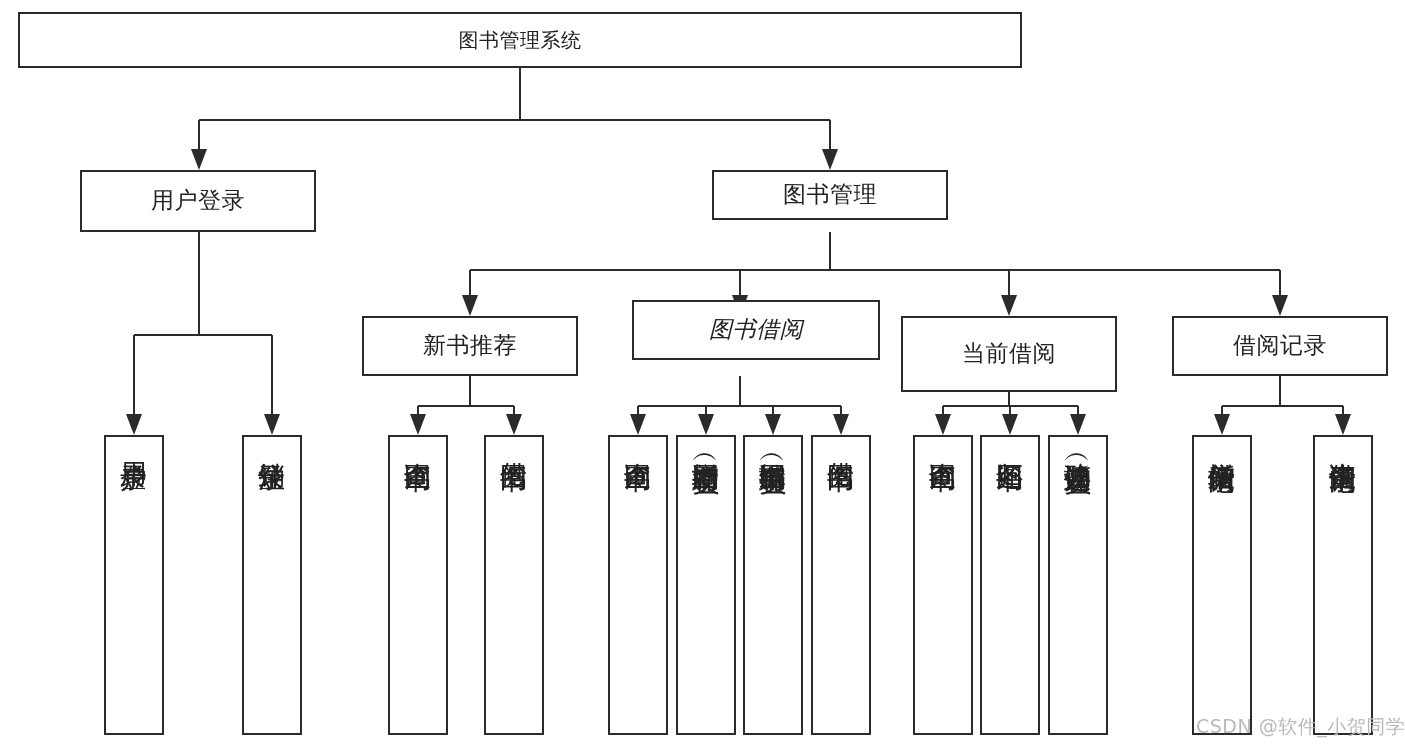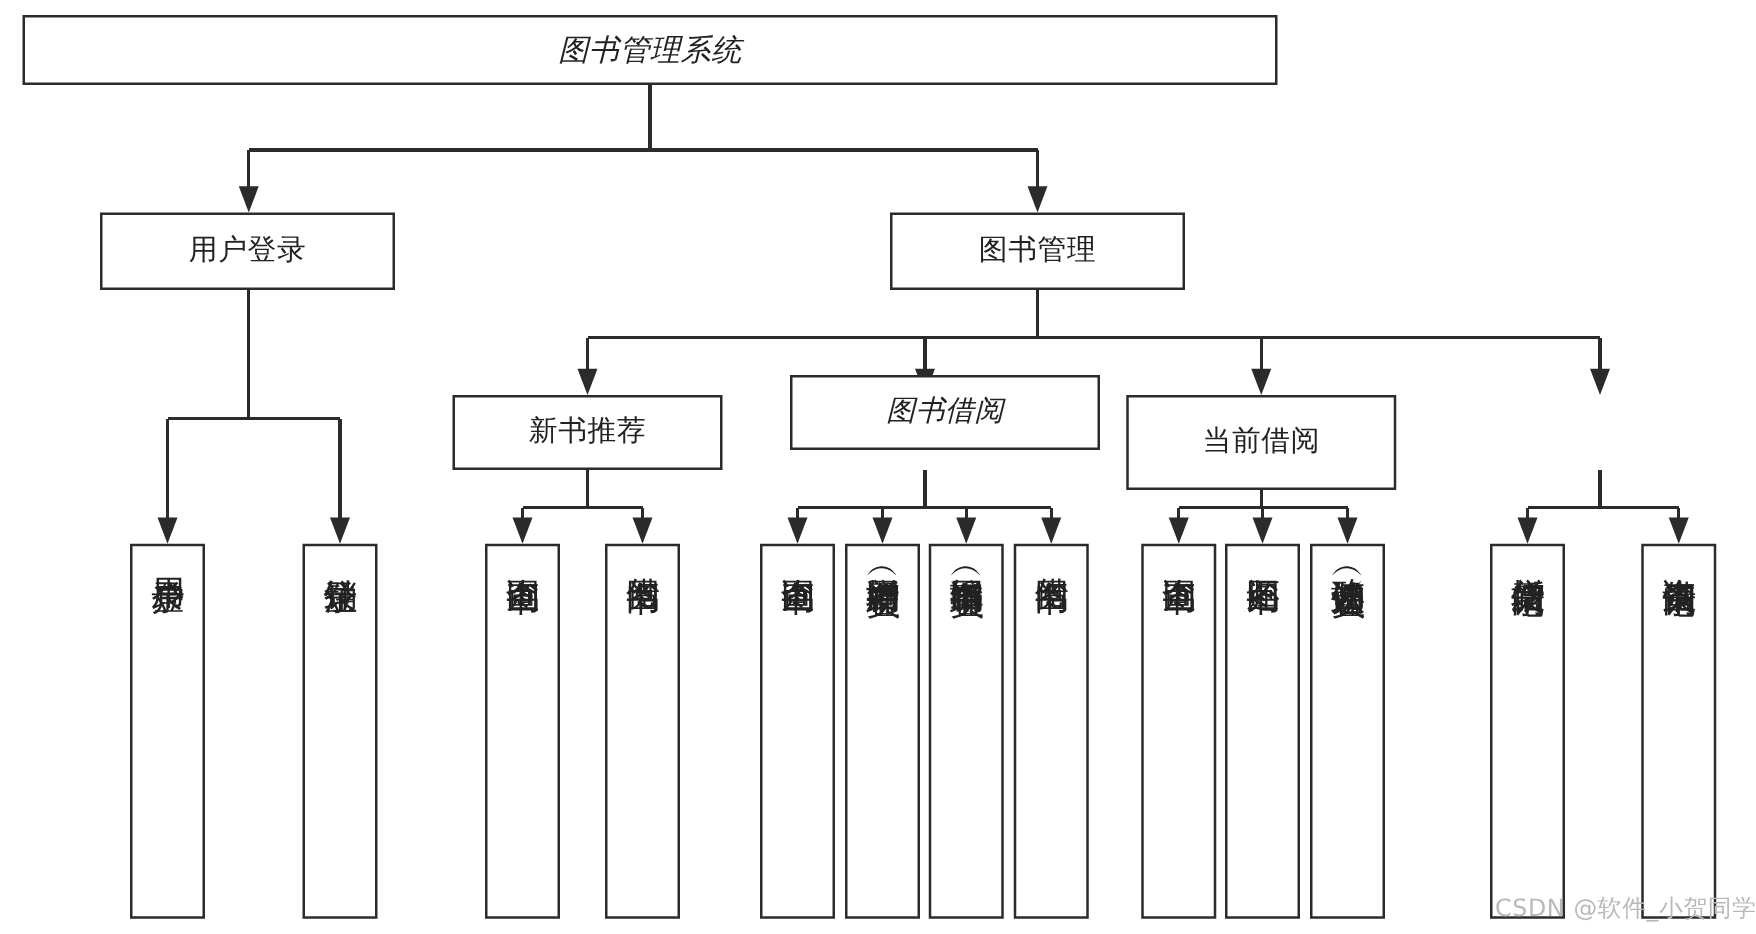--- a/index.html
+++ b/index.html
@@ -33,21 +33,21 @@
     align-items: center;
     justify-content: center;
     color: #222222;
   }
   .node-h {
     font-size: 23px;
     letter-spacing: 0.5px;
     line-height: 1.1;
     white-space: nowrap;
   }
-  .node.root .node-h { font-size: 24px; font-style: italic; }
+  .node.root .node-h { font-size: 20px; }
   .node-v {
     writing-mode: vertical-rl;
     text-orientation: upright;
     font-size: 27px;
     line-height: 1.08;
     letter-spacing: 1px;
     white-space: nowrap;
     text-align: center;
   }
   .leaf {
@@ -123,32 +123,35 @@
       <path d="M 1335 414 L 1351 414 L 1343 435 Z" fill="#2b2b2b"></path>
     </svg>
 
   <div class="node root" style="left:18px; top:12px; width:1004px; height:56px;">
     <span class="node-h">图书管理系统</span>
   </div>
 
   <div class="node" style="left:80px; top:170px; width:236px; height:62px;">
     <span class="node-h">用户登录</span>
   </div>
-  <div class="node" style="left:712px; top:170px; width:236px; height:62px;">
+  <div class="node" style="left:712px; top:170px; width:236px; height:50px;">
     <span class="node-h">图书管理</span>
   </div>
 
   <div class="node" style="left:362px; top:316px; width:216px; height:60px;">
     <span class="node-h">新书推荐</span>
   </div>
   <div class="node" style="left:632px; top:300px; width:248px; height:60px;font-style:italic;">
     <span class="node-h">图书借阅</span>
   </div>
   <div class="node" style="left:901px; top:316px; width:216px; height:76px;">
     <span class="node-h">当前借阅</span>
+  </div>
+  <div class="node" style="left:1172px; top:316px; width:216px; height:60px;">
+    <span class="node-h">借阅记录</span>
   </div>
 
   <div class="node leaf" style="left:104px; top:435px; width:60px; height:300px;">
     <span class="node-v">用户登录</span>
   </div>
   <div class="node leaf" style="left:242px; top:435px; width:60px; height:300px;">
     <span class="node-v">注销登录</span>
   </div>
 
   <div class="node leaf" style="left:388px; top:435px; width:60px; height:300px;">

